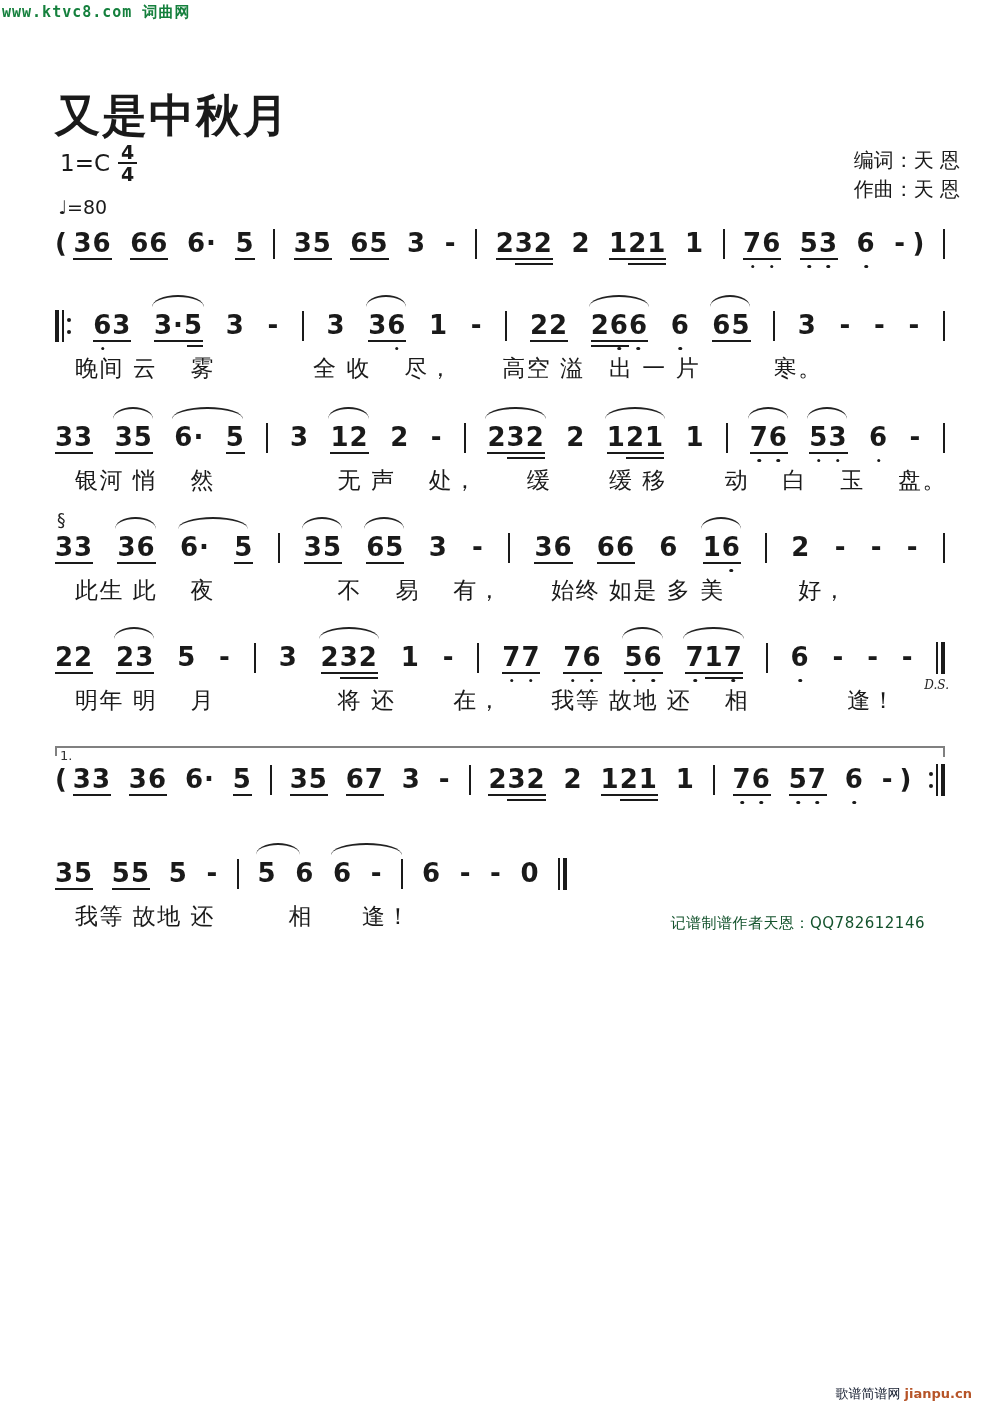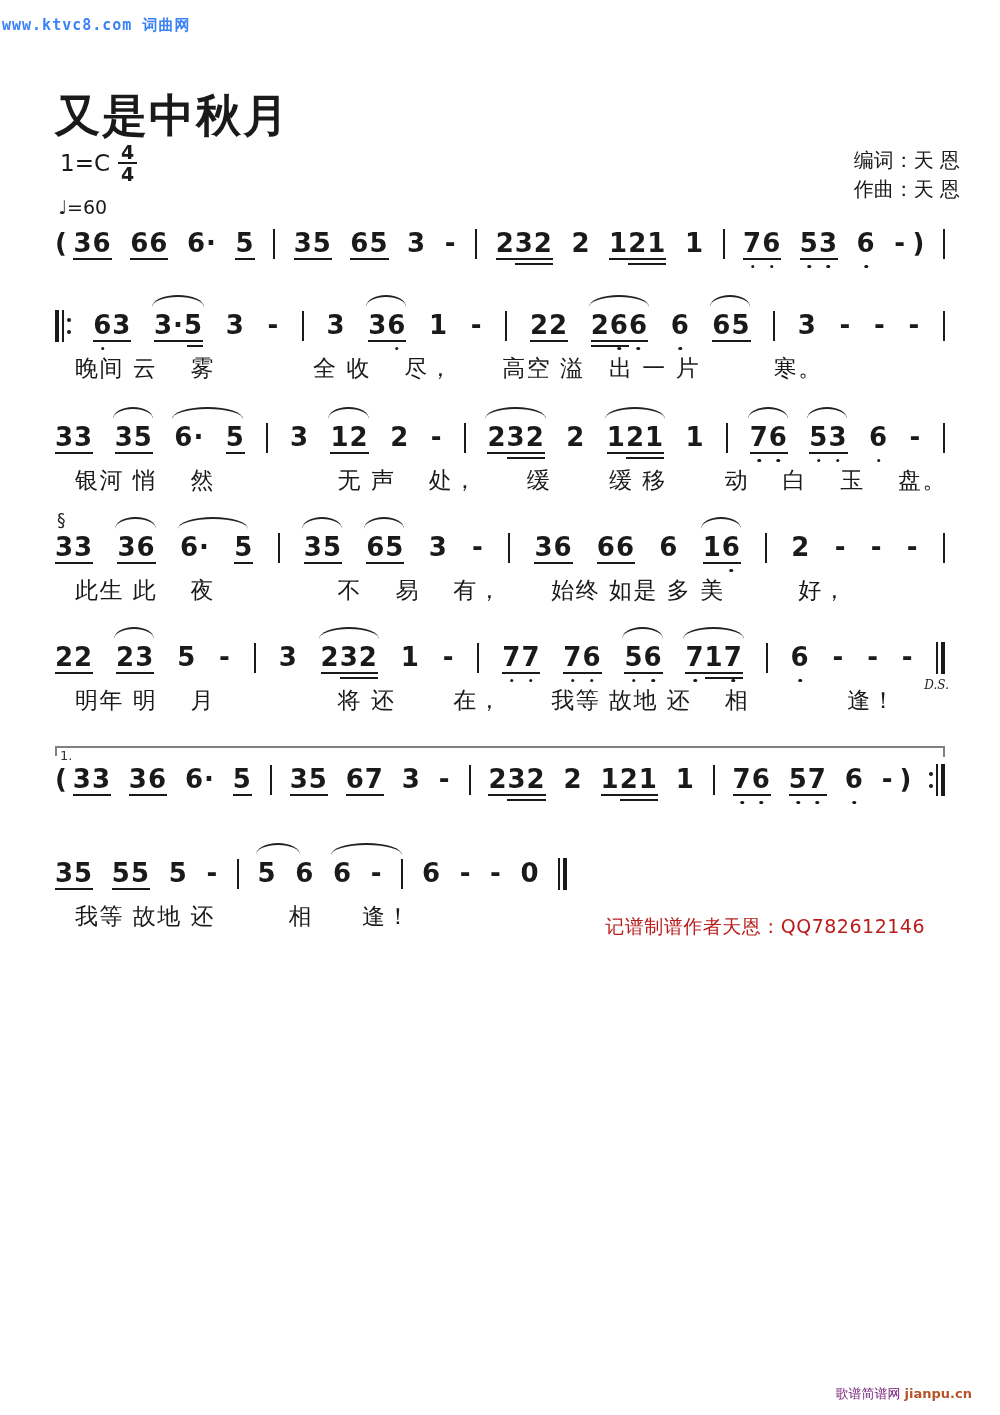--- a/index.html
+++ b/index.html
@@ -1,20 +1,20 @@
 <!DOCTYPE html>
 <html><head>
 <meta charset="utf-8">
 <style>
   html,body{margin:0;padding:0;background:#fff;}
   .page{position:relative;width:1000px;height:1415px;background:#ffffff;overflow:hidden;
         font-family:"DejaVu Sans",sans-serif;color:#1a1a1a;}
 
   
-  .wm-top{position:absolute;left:2px;top:16px;font:bold 15px "DejaVu Sans Mono",monospace;color:#3b82f6;letter-spacing:1px;}
+  .wm-top{position:absolute;left:2px;top:3px;font:bold 15px "DejaVu Sans Mono",monospace;color:#15803d;letter-spacing:1px;}
 
   
   .title{position:absolute;left:0;top:86px;width:1000px;padding-left:55px;box-sizing:border-box;
          font-size:45px;font-weight:bold;letter-spacing:2px;}
   .credits{position:absolute;right:40px;top:146px;text-align:left;font-size:20px;line-height:29px;}
 
   
   .keyblock{position:absolute;left:60px;top:142px;font-size:23px;display:flex;align-items:center;gap:8px;}
   .frac{display:inline-flex;flex-direction:column;align-items:center;font-weight:bold;font-size:19px;line-height:20px;}
   .frac .num{border-bottom:2px solid #1a1a1a;padding:0 3px;}
@@ -44,43 +44,43 @@
   .ds{position:absolute;right:-4px;top:36px;font:italic 12px "DejaVu Serif",serif;color:#222;white-space:nowrap;margin-left:24px;}
   .lyrics{margin-top:11px;margin-left:20px;font-size:23px;letter-spacing:1.5px;white-space:pre;}
 
   
   .volta{position:absolute;left:0;right:0;top:-18px;border-top:2px solid #808080;height:10px;}
   .volta:before{content:"";position:absolute;left:0;top:0;height:8px;border-left:2px solid #808080;}
   .volta:after{content:"";position:absolute;right:0;top:0;height:9px;border-right:2px solid #808080;}
   .volta .vlabel{position:absolute;left:5px;top:0;font-size:13px;color:#333;background:#fff;padding-right:3px;}
 
   
-  .credit-line{position:absolute;right:75px;top:914px;font-size:19px;color:#b91c1c;letter-spacing:0.5px;}
+  .credit-line{position:absolute;right:75px;top:914px;font-size:15px;color:#14532d;letter-spacing:0.5px;}
   .wm-bottom{position:absolute;right:28px;top:1385px;font-size:13px;}
-  .wm-bottom .site{color:#701a75;}
+  .wm-bottom .site{color:#0f172a;}
   .wm-bottom .domain{color:#b65428;font-weight:bold;}
 </style>
 </head>
 <body>
 
 <div class="page">
   <div class="wm-top">www.ktvc8.com 词曲网</div>
 
   <div class="title">又是中秋月</div>
 
   <div class="keyblock">
     <span>1=C</span>
     <span class="frac">
       <span class="num">4</span>
       <span class="den">4</span>
     </span>
   </div>
 
   <div class="tempo">
-    <span>♩</span><span>=60</span>
+    <span>♩</span><span>=80</span>
   </div>
 
   <div class="credits">
     <div>编词：天 恩</div>
     <div>作曲：天 恩</div>
   </div>
 
   <div>
       <div class="system" style="top: 228px; left: 55px; width: 890px;">
         <div class="notes-row">

